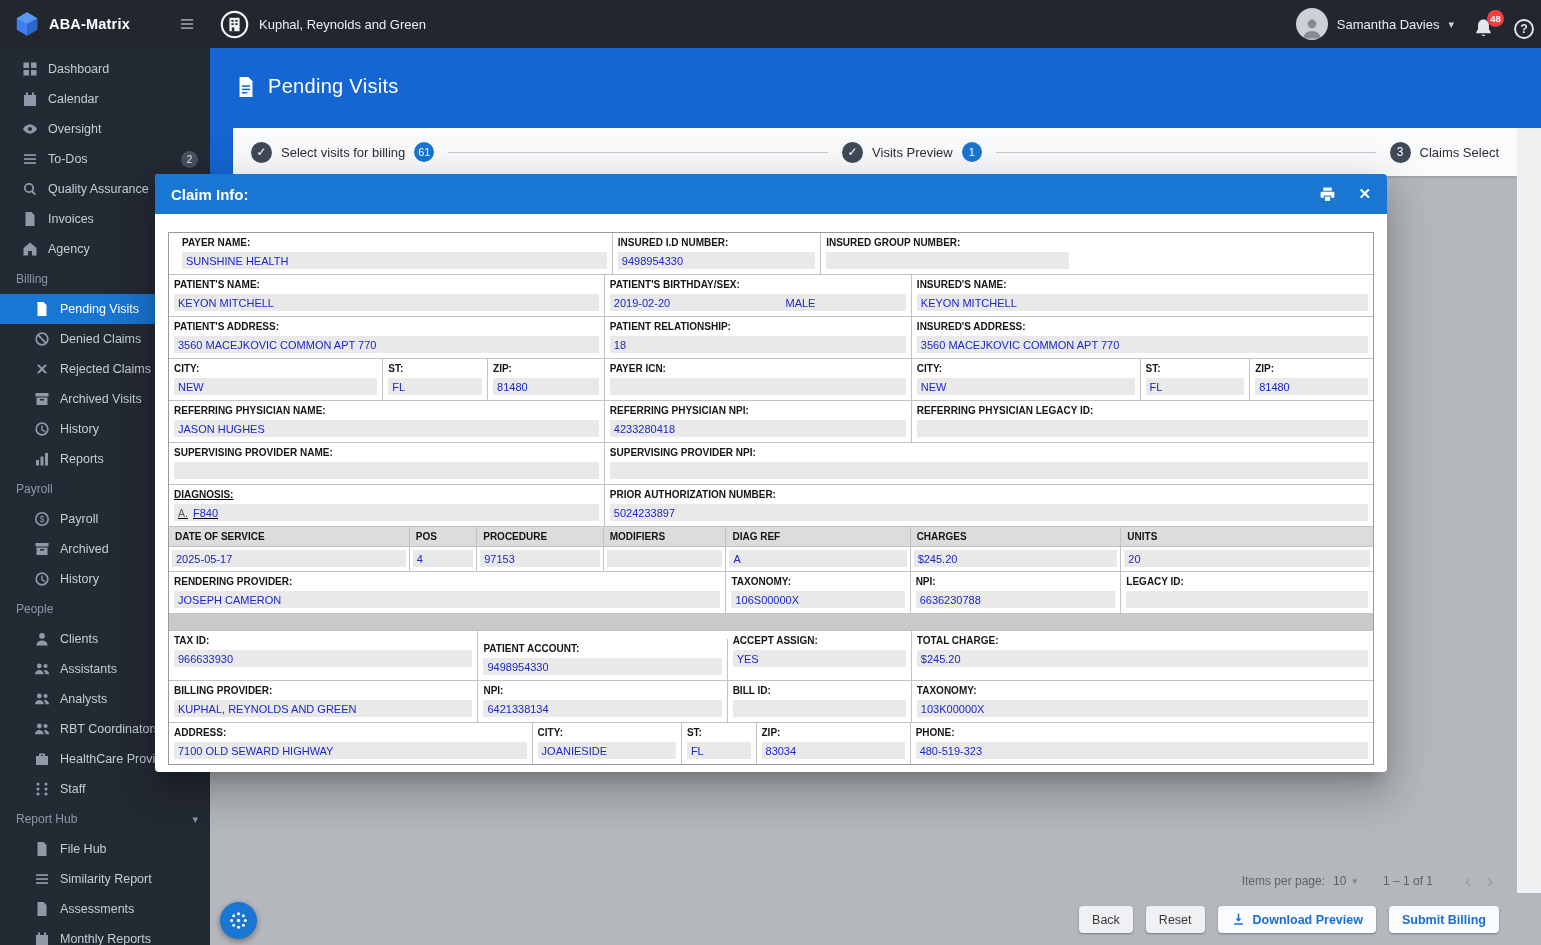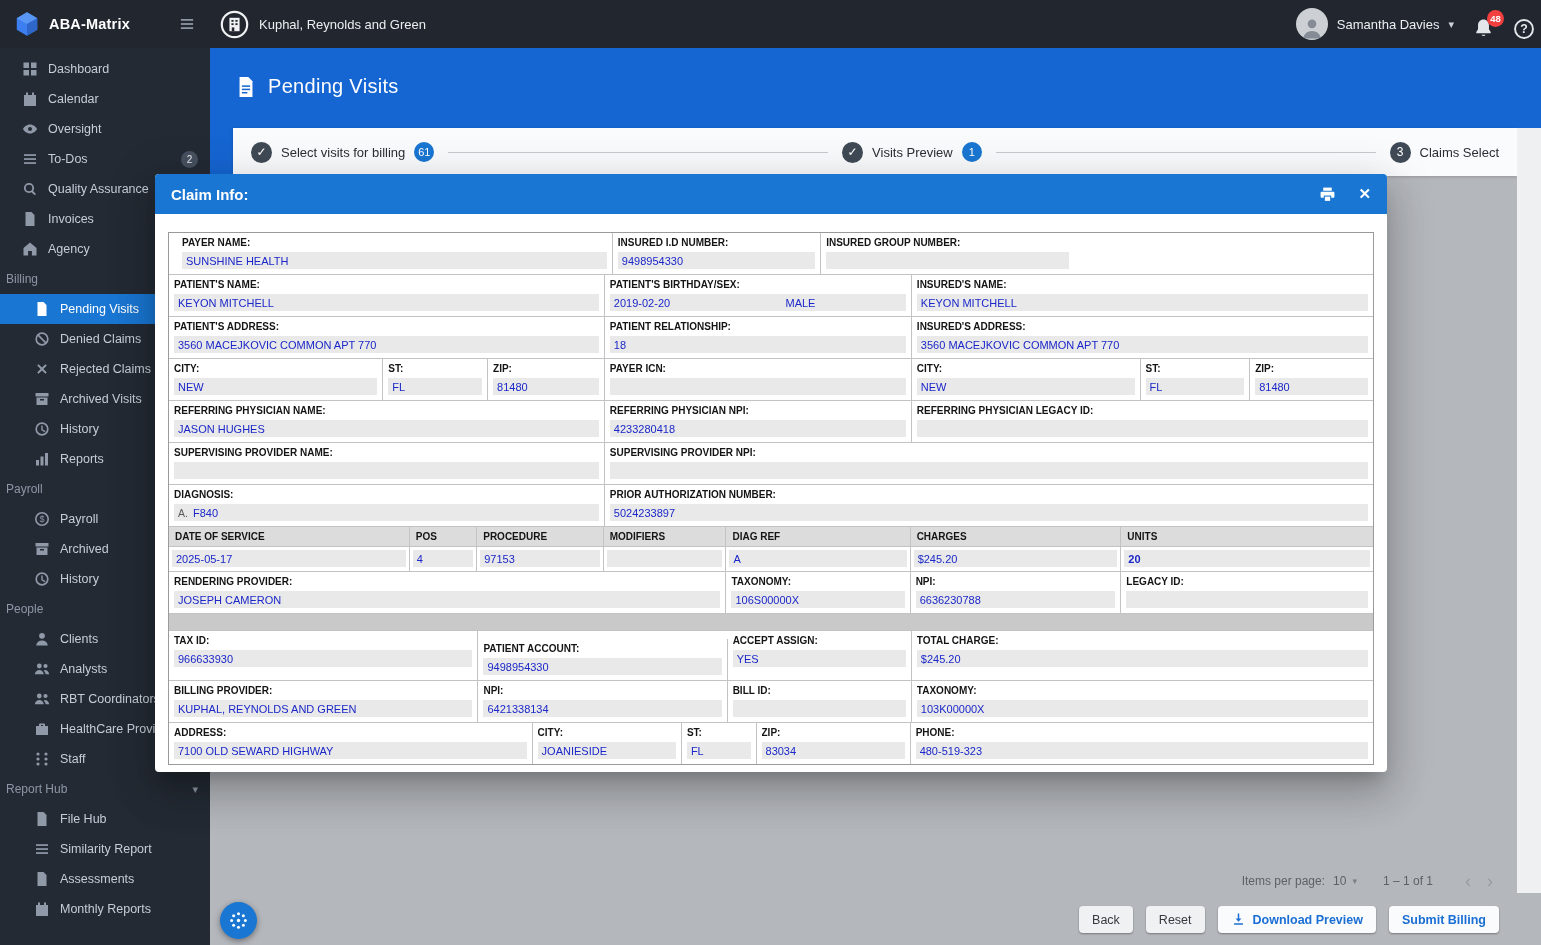--- a/index.html
+++ b/index.html
@@ -40,21 +40,21 @@
     z-index:20;overflow:hidden}
   .nav{padding-top:6px}
   .nav-item{height:30px;display:flex;align-items:center;gap:10px;padding-left:22px;cursor:pointer;
     color:#c6cdd7;font-size:12.5px;white-space:nowrap}
   .nav-item .icon{color:#8f99a8}
   .nav-item.indent{padding-left:34px}
   .nav-item.active{background:var(--accent);color:#fff}
   .nav-item.active .icon{color:#fff}
   .nav-badge{margin-left:auto;margin-right:12px;width:17px;height:17px;border-radius:50%;
     background:#46505e;color:#e8eaf0;font-size:10px;display:flex;align-items:center;justify-content:center}
-  .nav-section{height:30px;display:flex;align-items:center;padding-left:6px;color:#8d97a6;font-size:12px}
+  .nav-section{height:30px;display:flex;align-items:center;padding-left:16px;color:#8d97a6;font-size:12px}
   .nav-section .chev{margin-left:auto;margin-right:12px;color:#8d97a6}
 
   
   .main{position:absolute;top:48px;left:210px;width:1331px;height:897px;background:#b4b7bc;overflow:hidden}
   .page-header{position:absolute;top:0;left:0;width:100%;height:128px;background:var(--header-blue)}
   .page-title-row{position:absolute;left:25px;top:27px;display:flex;align-items:center;gap:11px;color:#fff}
   .title-icon{width:22px;height:22px}
   .page-title{font-size:20px;letter-spacing:.3px}
   .stepper{position:absolute;left:23px;top:80px;width:1284px;height:48px;background:#fafbfc;
     display:flex;align-items:center;padding:0 18px;box-shadow:0 1px 3px rgba(0,0,0,.18)}
@@ -346,20 +346,31 @@
       </div>
       <div class="nav-item indent">
         <span class="icon">
           <svg viewBox="0 0 16 16" fill="currentColor">
             <circle cx="5.3" cy="5" r="2.4"></circle>
             <path d="M.8 13.3c.3-2.6 2.2-4.2 4.5-4.2s4.2 1.6 4.5 4.2z"></path>
             <circle cx="11.5" cy="5" r="2.1"></circle>
             <path d="M10.8 9.1c2.4.1 4 1.6 4.4 4.2h-3.5a6 6 0 00-2-3.6z"></path>
           </svg>
         </span>
+        <span class="nav-label">Assistants</span>
+      </div>
+      <div class="nav-item indent">
+        <span class="icon">
+          <svg viewBox="0 0 16 16" fill="currentColor">
+            <circle cx="5.3" cy="5" r="2.4"></circle>
+            <path d="M.8 13.3c.3-2.6 2.2-4.2 4.5-4.2s4.2 1.6 4.5 4.2z"></path>
+            <circle cx="11.5" cy="5" r="2.1"></circle>
+            <path d="M10.8 9.1c2.4.1 4 1.6 4.4 4.2h-3.5a6 6 0 00-2-3.6z"></path>
+          </svg>
+        </span>
         <span class="nav-label">Analysts</span>
       </div>
       <div class="nav-item indent">
         <span class="icon">
           <svg viewBox="0 0 16 16" fill="currentColor">
             <circle cx="5.3" cy="5" r="2.4"></circle>
             <path d="M.8 13.3c.3-2.6 2.2-4.2 4.5-4.2s4.2 1.6 4.5 4.2z"></path>
             <circle cx="11.5" cy="5" r="2.1"></circle>
             <path d="M10.8 9.1c2.4.1 4 1.6 4.4 4.2h-3.5a6 6 0 00-2-3.6z"></path>
           </svg>
@@ -654,21 +665,21 @@
             </div>
           </div>
           <div class="fcell" style="width: 63.8%;">
             <div class="flabel">SUPERVISING PROVIDER NPI:</div>
             <div class="finput">
               <span></span>
             </div>
           </div>
         </div>
         <div class="crow fields">
-          <div class="fcell" style="width: 36.2%;">
+          <div class="fcell" style="width: 36.2%; text-decoration: underline;">
             <div class="flabel">DIAGNOSIS:</div>
             <div class="finput">
               <span class="fprefix">A.</span>
               <span>F840</span>
             </div>
           </div>
           <div class="fcell" style="width: 63.8%;">
             <div class="flabel">PRIOR AUTHORIZATION NUMBER:</div>
             <div class="finput">
               <span>5024233897</span>
@@ -708,21 +719,21 @@
           <div class="icell" style="width: 15.3%;">
             <div class="finput">
               <span>A</span>
             </div>
           </div>
           <div class="icell" style="width: 17.5%;">
             <div class="finput">
               <span>$245.20</span>
             </div>
           </div>
-          <div class="icell" style="width: 20.9%; font-weight: bold;">
+          <div class="icell" style="width: 20.9%;">
             <div class="finput">
               <span>20</span>
             </div>
           </div>
         </div>
         <div class="crow fields">
           <div class="fcell" style="width: 46.3%;">
             <div class="flabel">RENDERING PROVIDER:</div>
             <div class="finput">
               <span>JOSEPH CAMERON</span>

